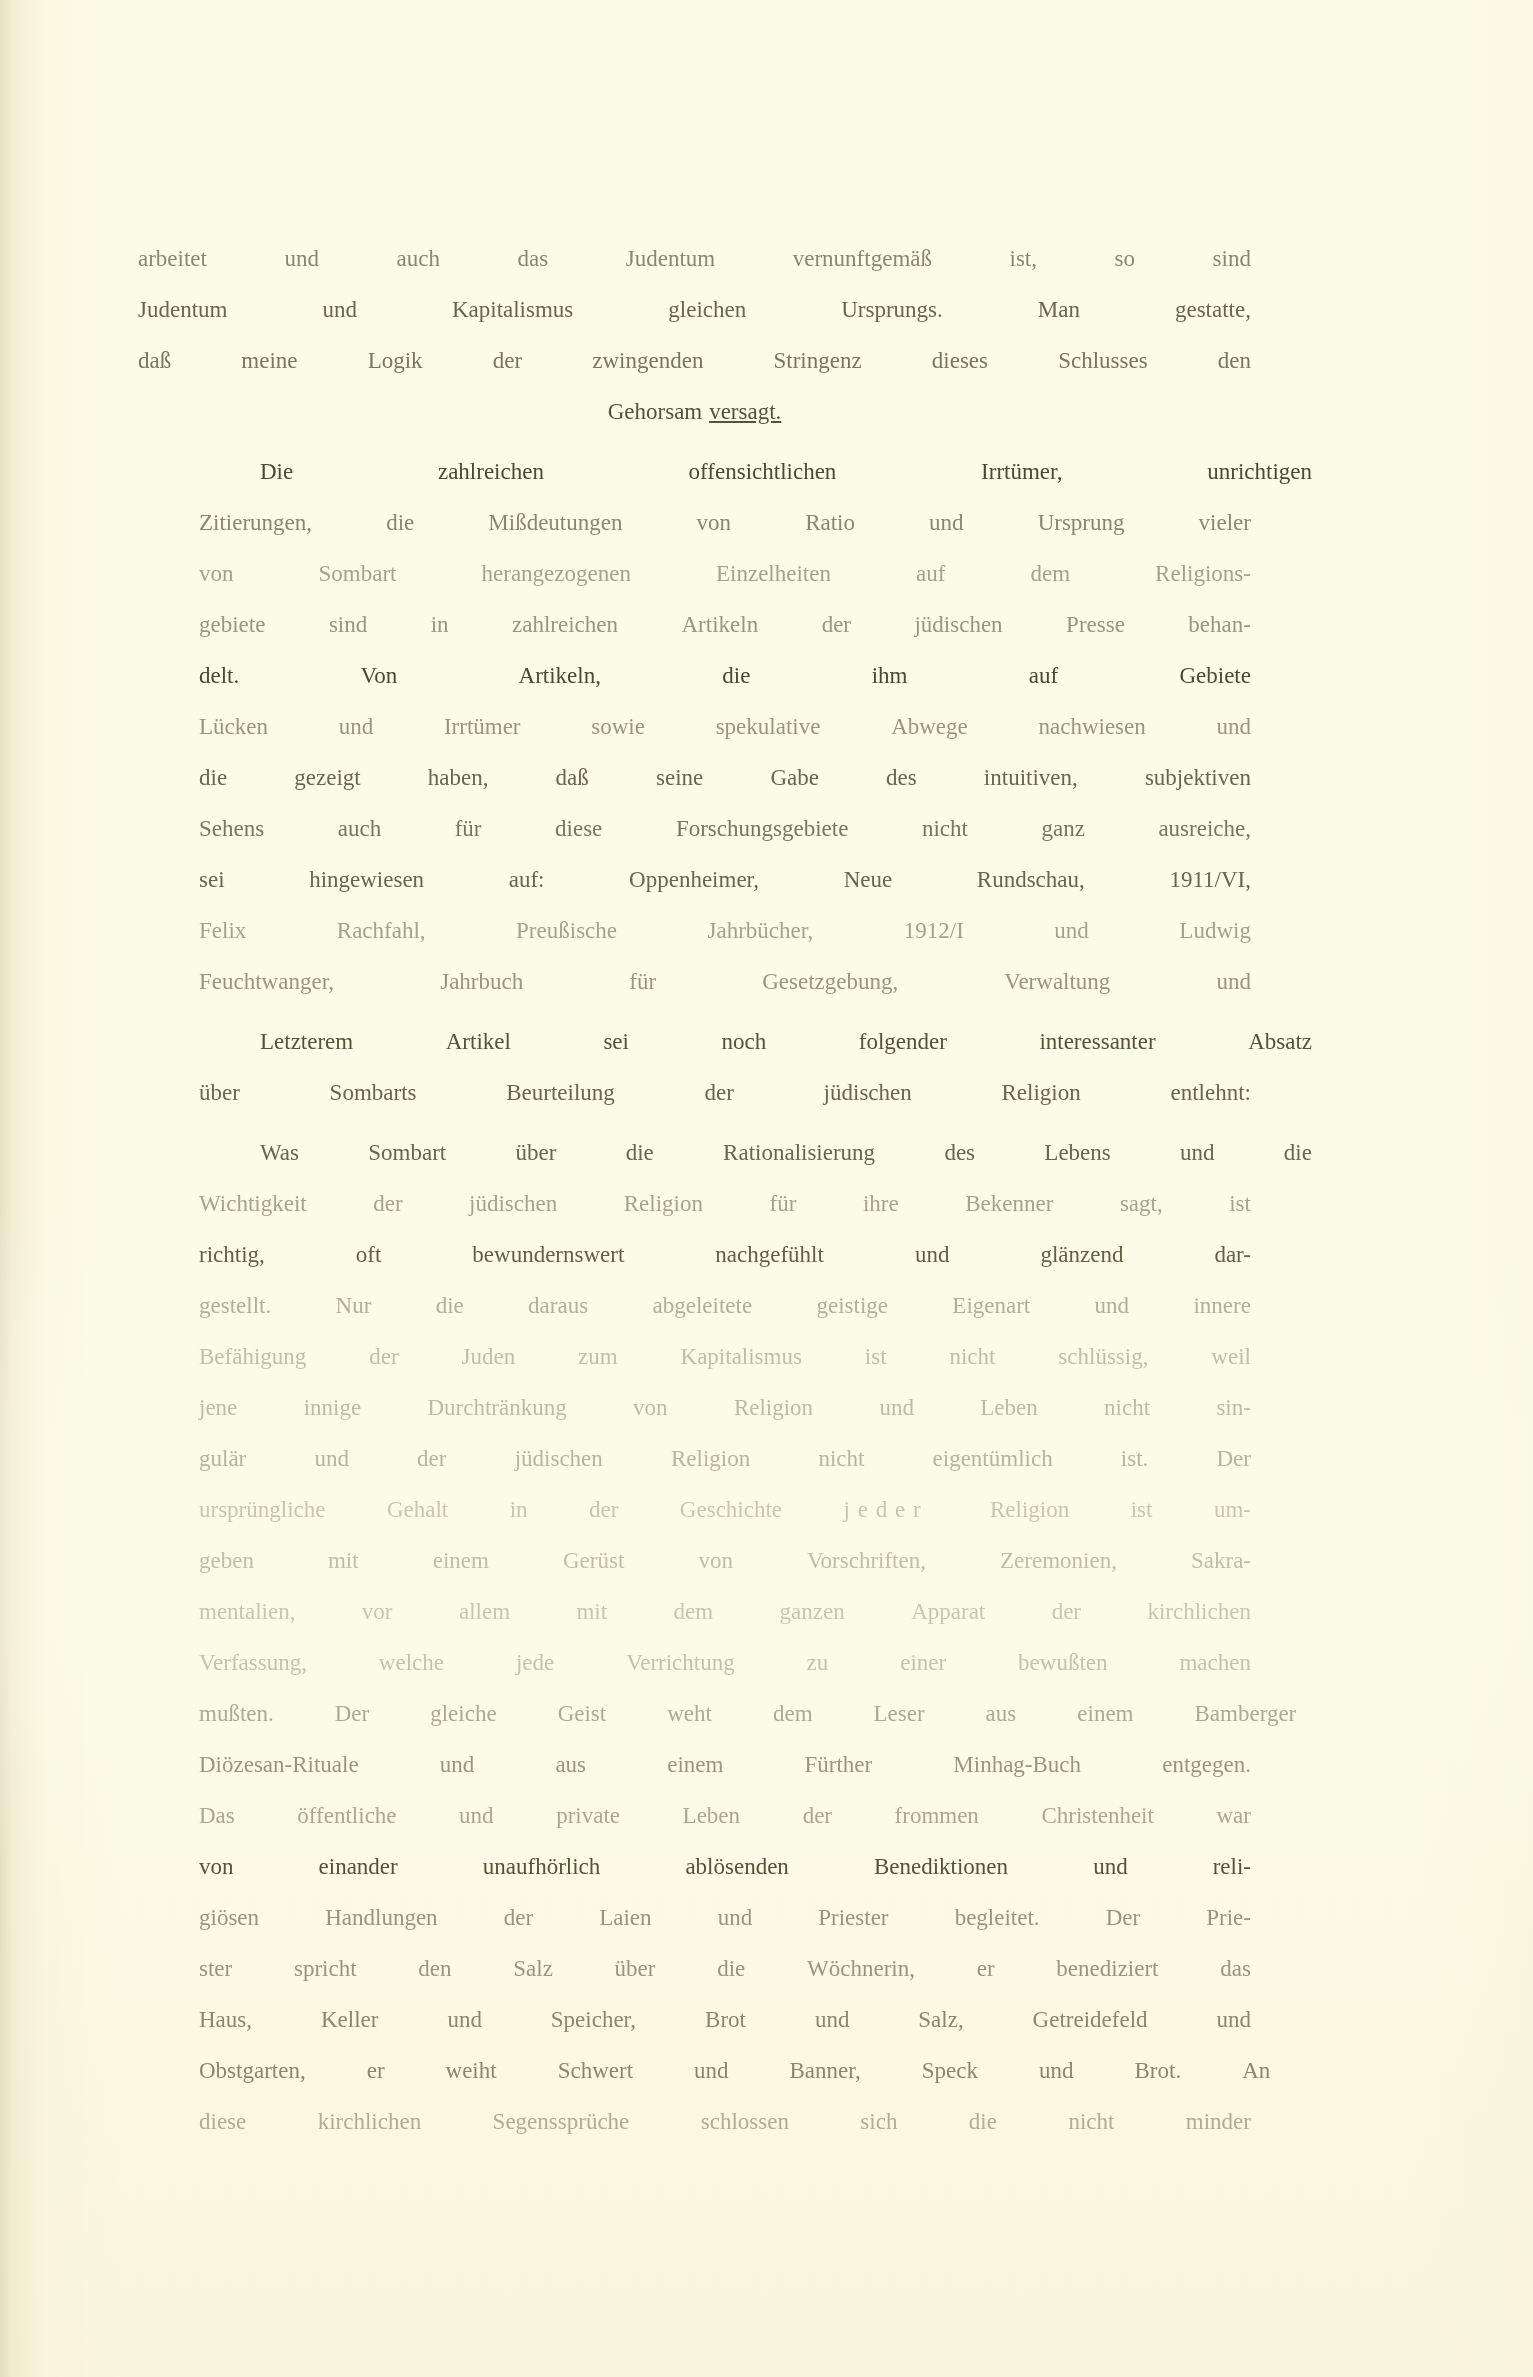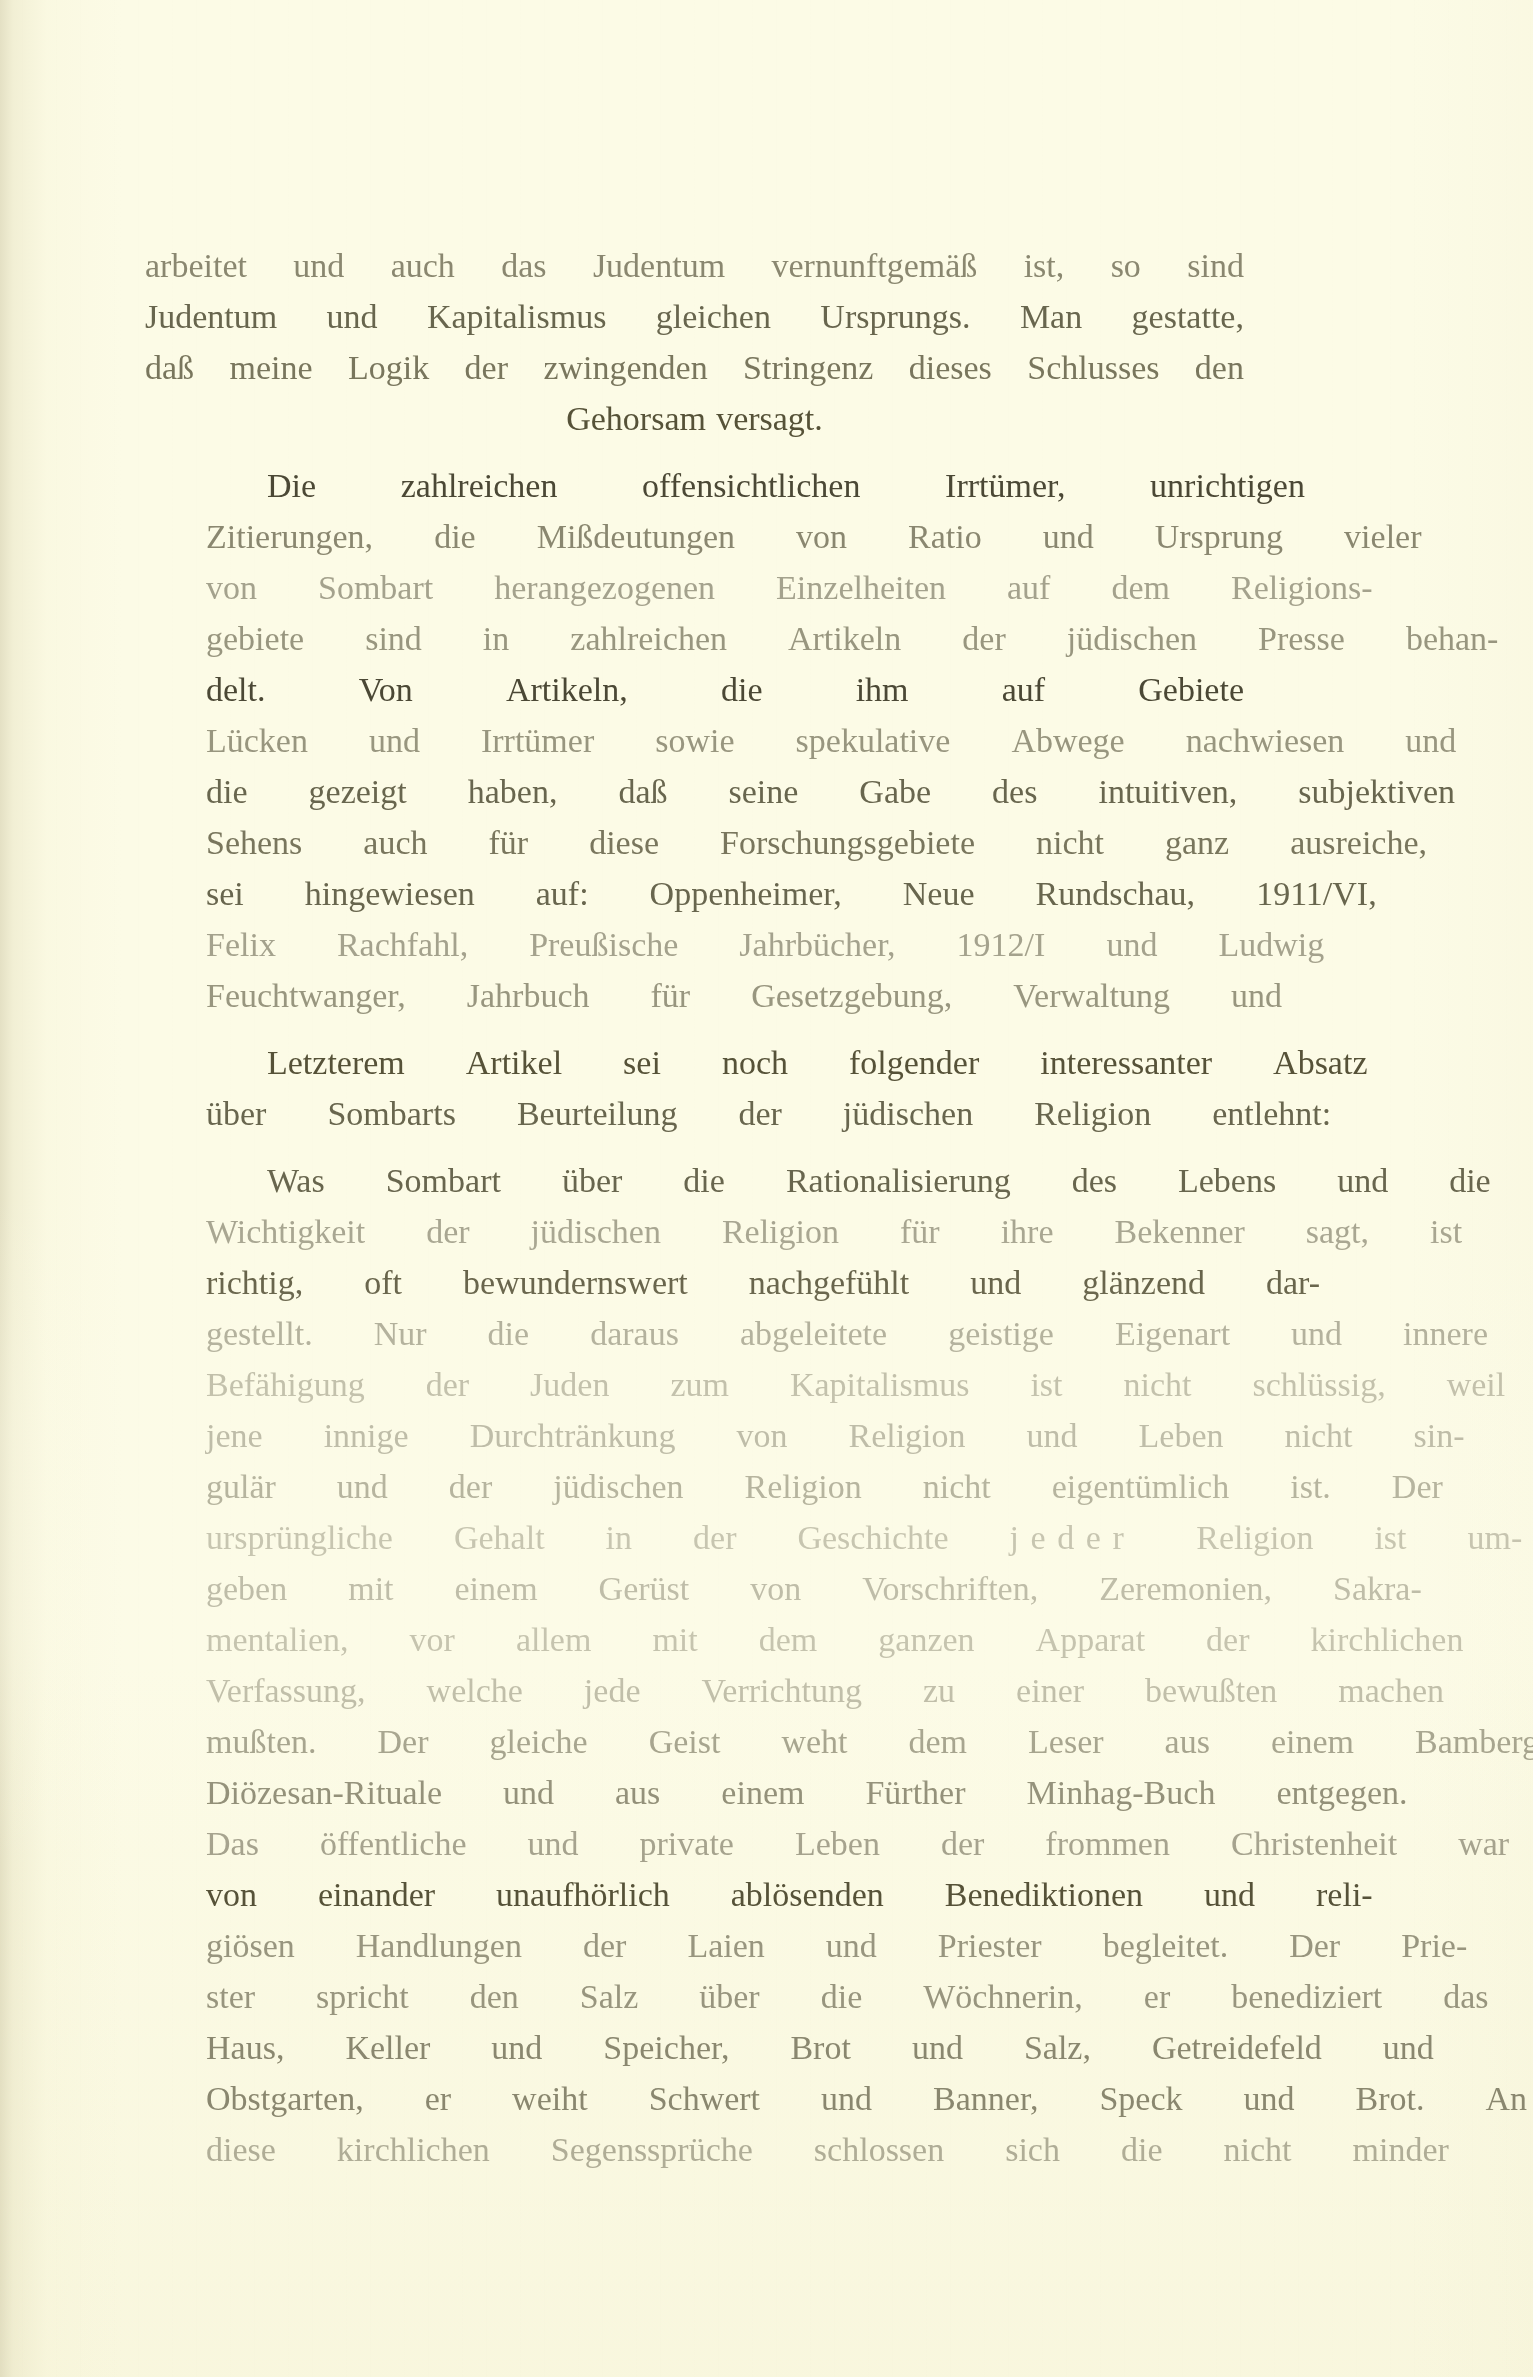--- a/index.html
+++ b/index.html
@@ -67,22 +67,22 @@
   }
 
   #textblock {
     position: absolute;
     left: 129px;
     top: 224px;
     width: 1131px;
   }
 
   p.para {
-    margin: 16px;
-    font-size: 34px;
+    margin: 9px;
+    font-size: 23px;
     line-height: 51px;
     text-align: justify;
     text-justify: inter-word;
     color: #59563f;
     hyphens: manual;
   }
   p.para.indent { text-indent: 61px; }
 
   
   .ln {
@@ -90,21 +90,21 @@
     text-align: justify;
     white-space: nowrap;
     line-height: 51px;
   }
   .ln-inner {
     display: flex;
     justify-content: space-between;
     width: 100%;
   }
   .ln.last .ln-inner { justify-content: center; }
-  .ln.last .ln-inner > .w + .w { margin-left: .30em; }
+  .ln.last .ln-inner > .w + .w { margin-left: .30em; text-decoration: underline; }
   .ln.ind .ln-inner { padding-left: 61px; }
 
   
   .ink-100 { color: #4b4835; }
   .ink-92  { color: #565238; }
   .ink-82  { color: #636048; opacity: .96; }
   .ink-72  { color: #6e6b52; opacity: .92; }
   .ink-62  { color: #7b7860; opacity: .88; }
   .ink-52  { color: #86836c; opacity: .84; }
   .ink-44  { color: #8f8c77; opacity: .80; }

